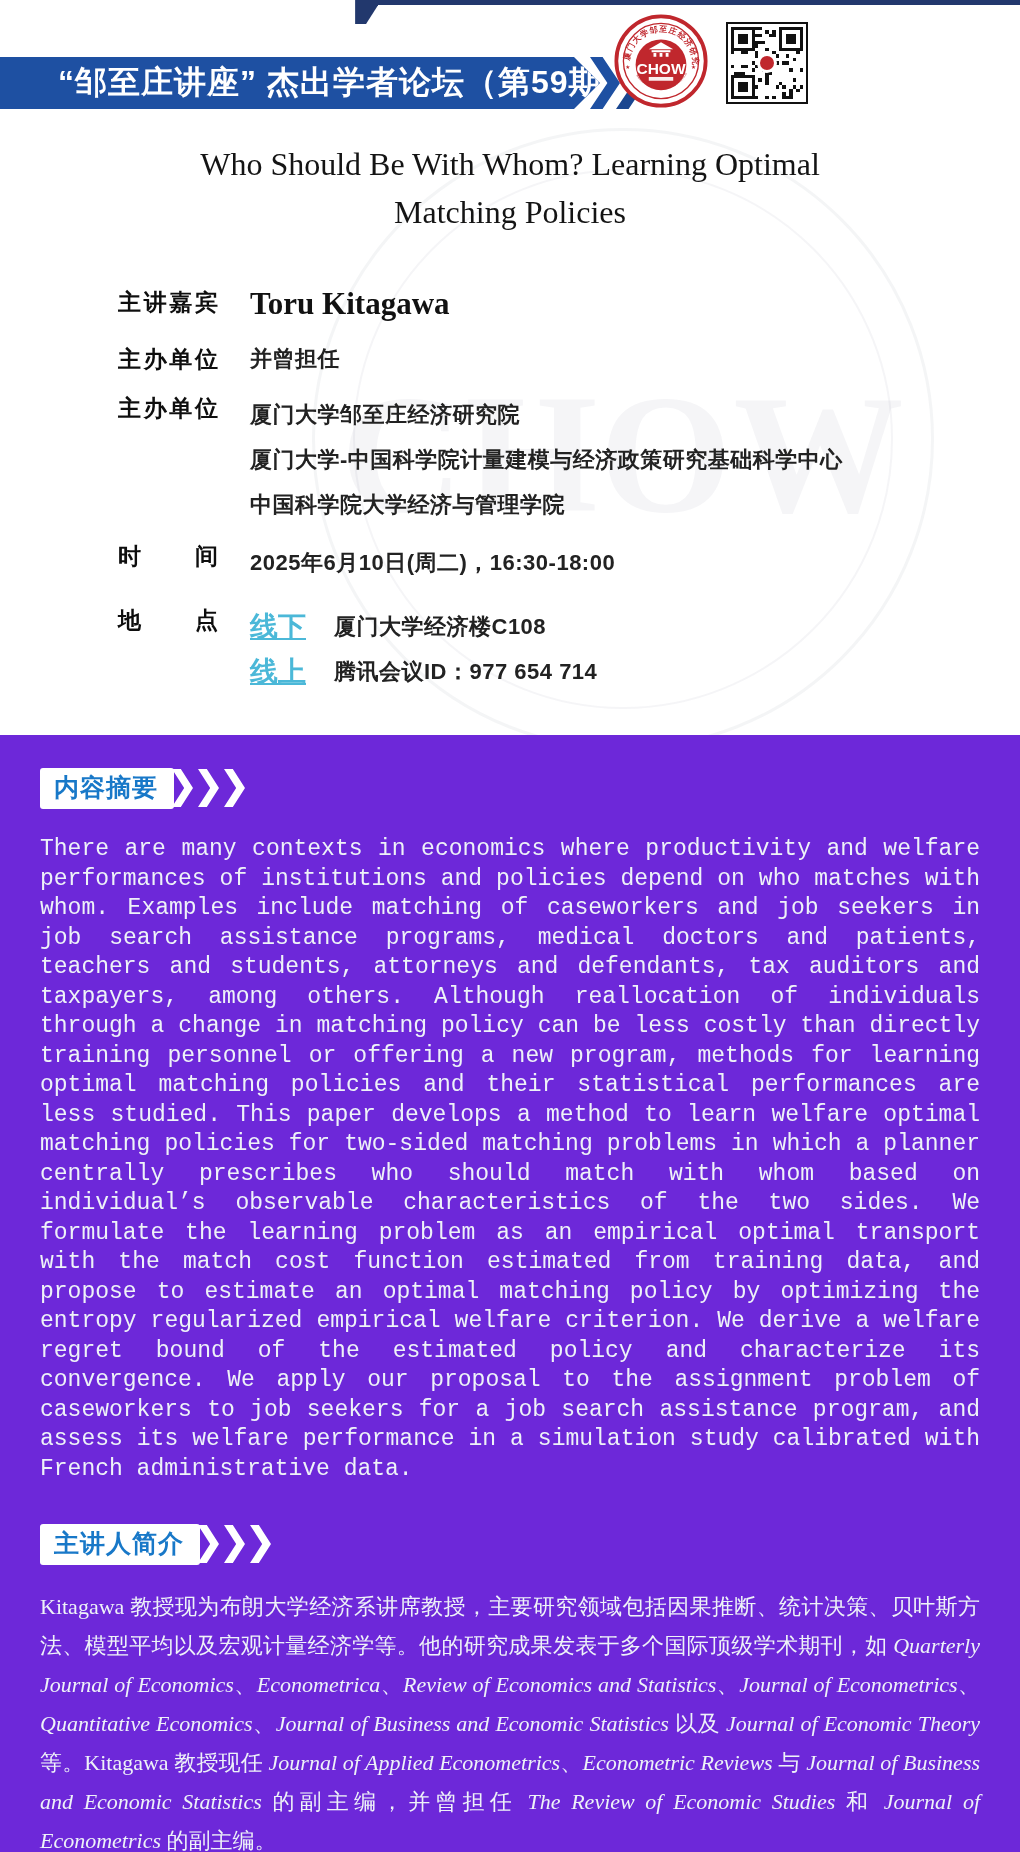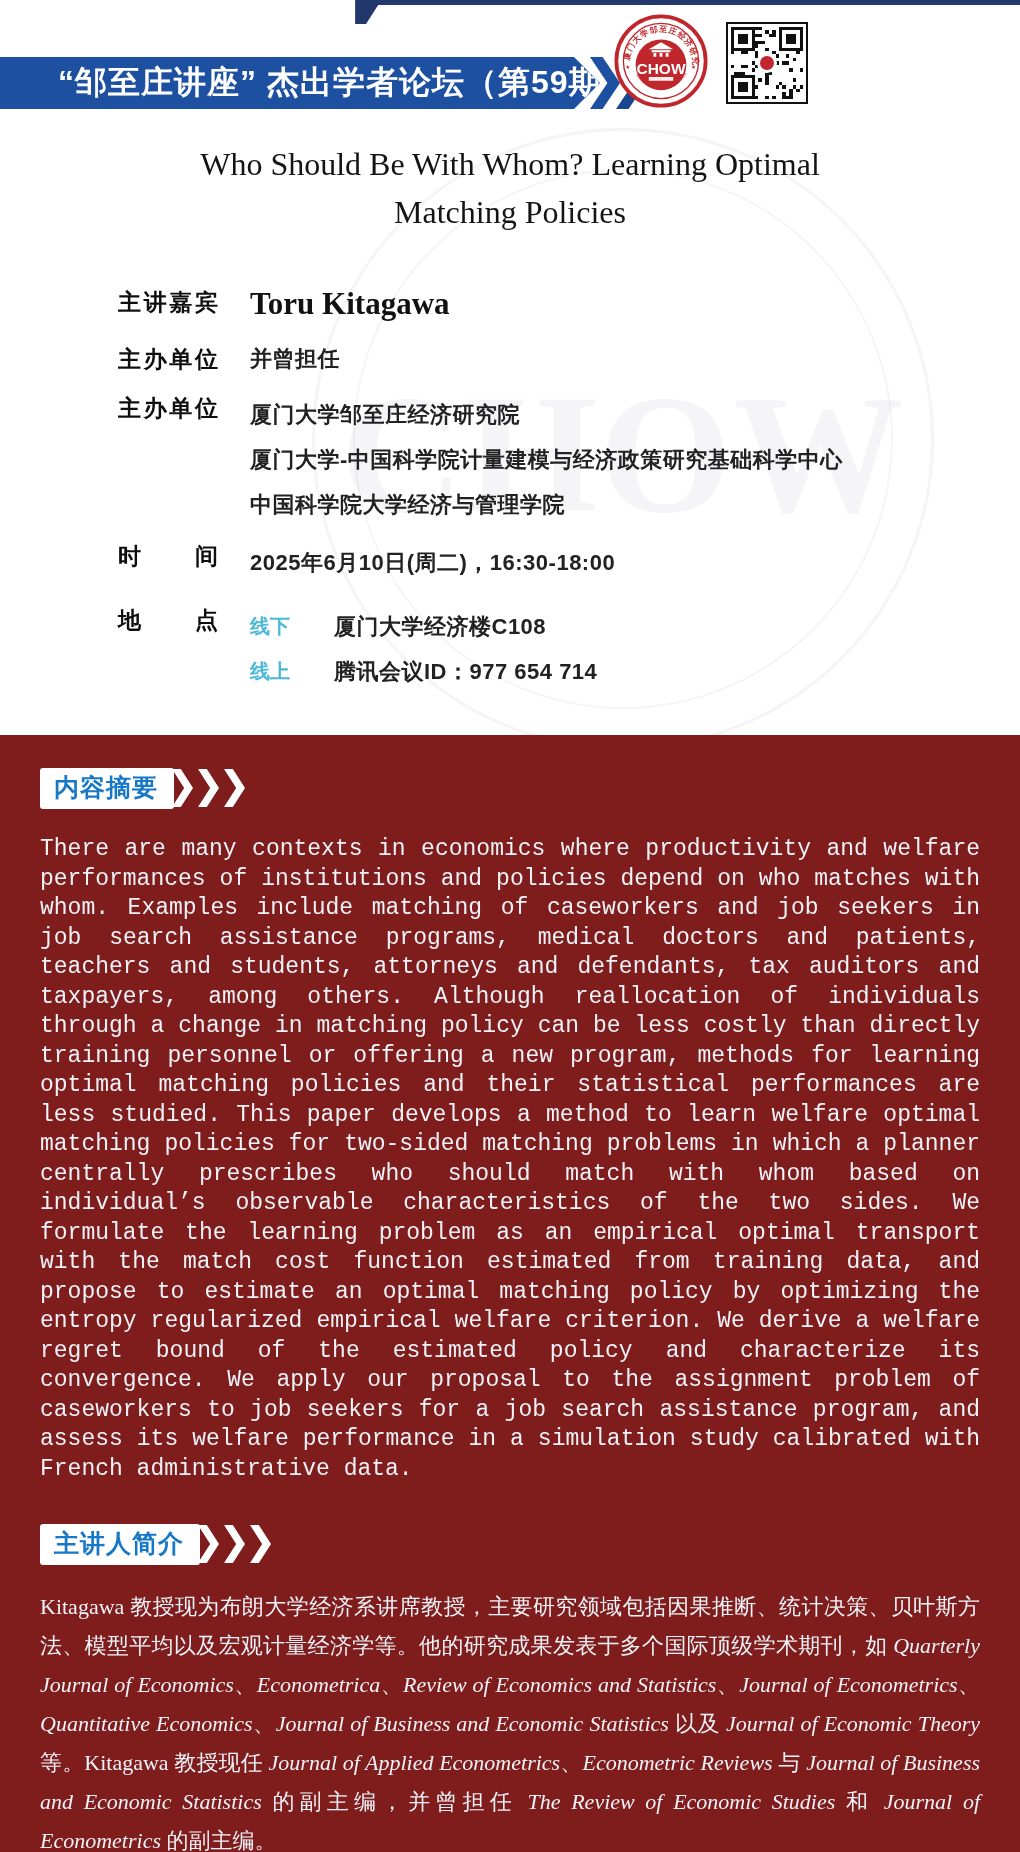--- a/index.html
+++ b/index.html
@@ -49,24 +49,24 @@
     text-align:justify;text-align-last:justify;margin-right:32px;line-height:32px;}
   .val{font-size:22px;font-weight:600;color:#222;line-height:32px;letter-spacing:.5px;}
   .name-val{font-family:"Liberation Serif","DejaVu Serif",serif;font-weight:bold;
     font-size:31px;color:#111;line-height:36px;letter-spacing:0;}
   .row.r-name{margin-bottom:21px;}
   .row.r-unit{margin-bottom:17px;}
   .row.r-host{margin-bottom:13px;}
   .host-line{font-size:22px;font-weight:600;color:#222;line-height:45px;letter-spacing:.5px;}
   .row.r-time{margin-bottom:19px;}
   .place-line{display:flex;line-height:45px;}
-  .place-tag{color:#4bb8d8;font-size:20px;font-weight:600;width:56px;margin-right:28px;line-height:45px;}
+  .place-tag{color:#4bb8d8;font-size:28px;font-weight:600;width:56px;margin-right:28px;line-height:45px;text-decoration:underline;}
   .place-val{font-size:22px;font-weight:600;color:#222;line-height:45px;letter-spacing:.5px;}
   
-  .blue{position:absolute;top:735px;left:0;width:1020px;height:1117px;background:#7f1d1d;
+  .blue{position:absolute;top:735px;left:0;width:1020px;height:1117px;background:#6d28d9;
     box-sizing:border-box;padding:34px 40px 0 40px;z-index:2;}
   .badge{display:flex;align-items:center;height:38px;margin-bottom:0;}
   .badge-box{display:inline-block;background:#fff;color:#1878c8;font-size:25px;font-weight:bold;
     padding:3px 16px 5px 14px;border-radius:3px;letter-spacing:1px;}
   .badge-chevron{width:21px;height:38px;background:#fff;margin-left:5px;
     clip-path:polygon(0 0,42% 0,100% 50%,42% 100%,0 100%,58% 50%);}
   .badge-chevron.first{margin-left:-2px;}
   .abstract{margin-top:28px;width:940px;color:#eef2f8;
     font-family:Liberation Mono, monospace;font-size:23px;line-height:29.5px;
     text-align:justify;}

